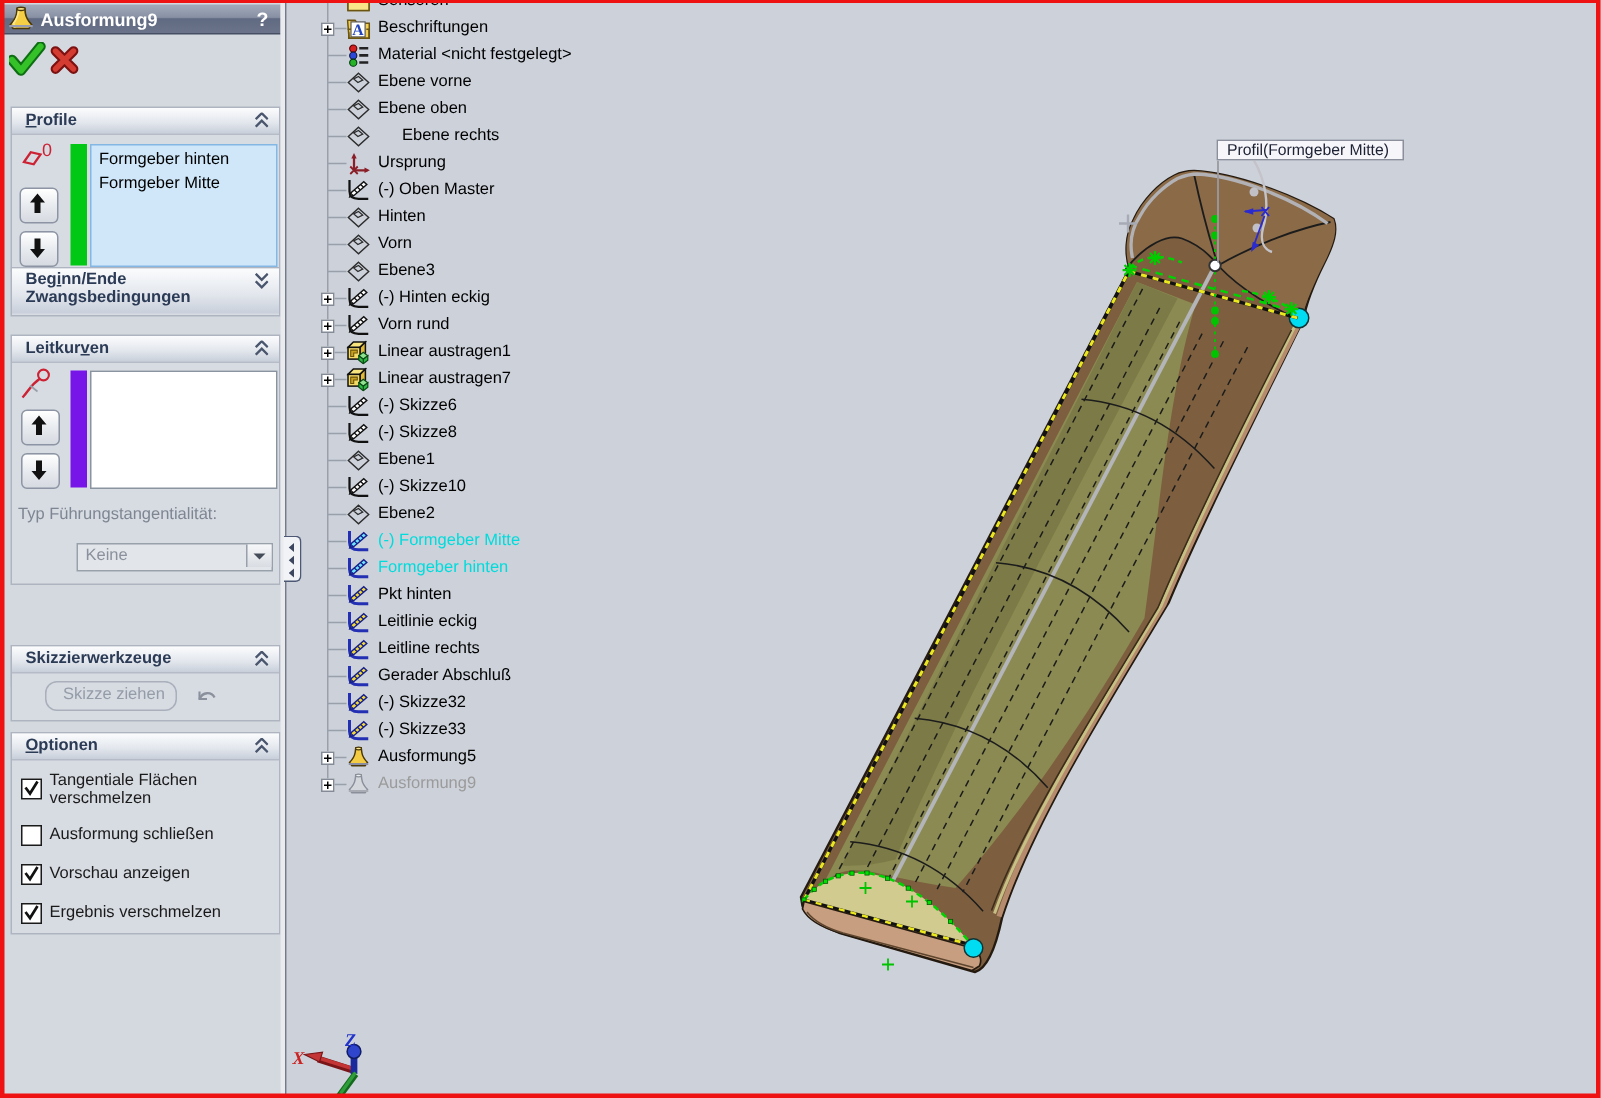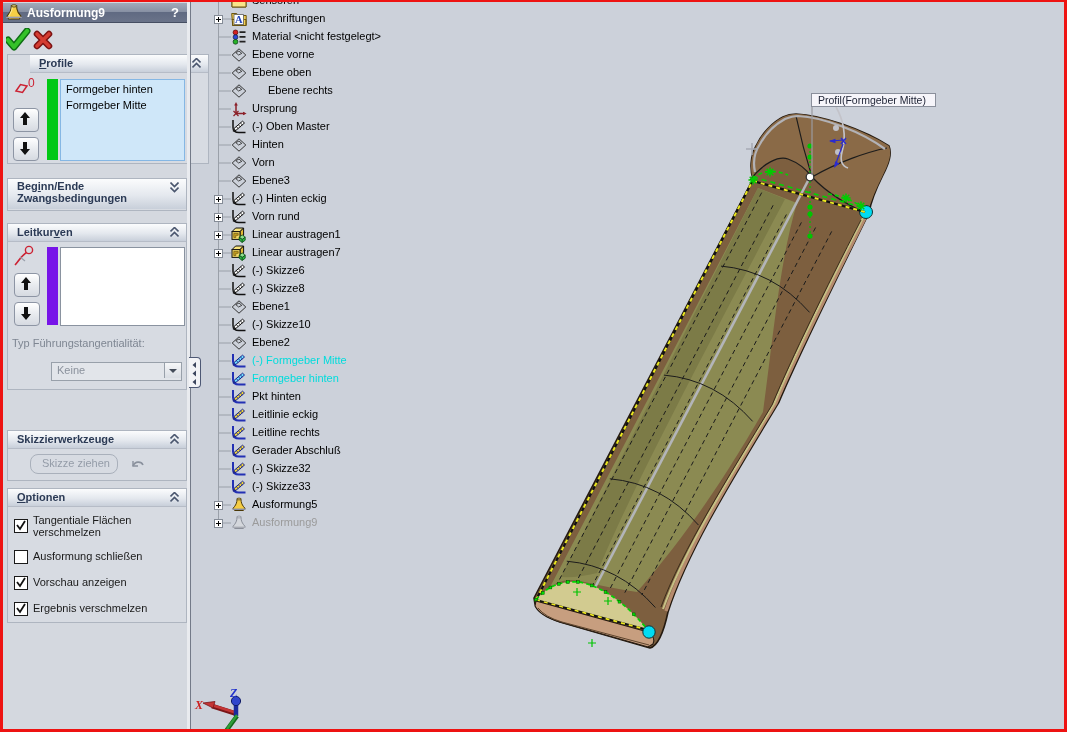--- a/index.html
+++ b/index.html
@@ -389,21 +389,21 @@
       <span class="q">?</span>
   </div>
 
   <svg style="position:absolute;left:4px;top:26px" width="48" height="24" viewBox="0 0 48 24">
     <path d="M2,12 L8,19 L21,3" fill="none" stroke="#0e6e14" stroke-width="7" stroke-linecap="round" stroke-linejoin="round"></path>
     <path d="M2,12 L8,19 L21,3" fill="none" stroke="#35c229" stroke-width="4.2" stroke-linecap="round" stroke-linejoin="round"></path>
     <path d="M31,6 L43,18 M43,6 L31,18" stroke="#7c1111" stroke-width="6.5" stroke-linecap="round"></path>
     <path d="M31,6 L43,18 M43,6 L31,18" stroke="#d43c31" stroke-width="3.6" stroke-linecap="round"></path>
   </svg>
 
-  <div class="grp" style="top:52px;height:108px;padding-left:22px;">
+  <div class="grp" style="top:69px;height:108px;">
     <div class="grphd">
         <span class="t"><u>P</u>rofile</span>
       <svg class="chev" viewBox="0 0 9 11">
           <path d="M0.5,4.5 L4.5,0.5 L8.5,4.5 M0.5,9.5 L4.5,5.5 L8.5,9.5" fill="none" stroke="#4a566e" stroke-width="1.6"></path>
         </svg>
     </div>
     <svg style="position:absolute;left:6px;top:23px" width="28" height="22" viewBox="0 0 28 22">
       <path d="M2,13 l4.5,-6.5 l6.5,1.5 l-4.5,6.5 z" fill="none" stroke="#cc2233" stroke-width="1.5"></path>
       <text x="14" y="9" font-size="12" fill="#cc2233" font-family="Liberation Sans">0</text>
     </svg>

